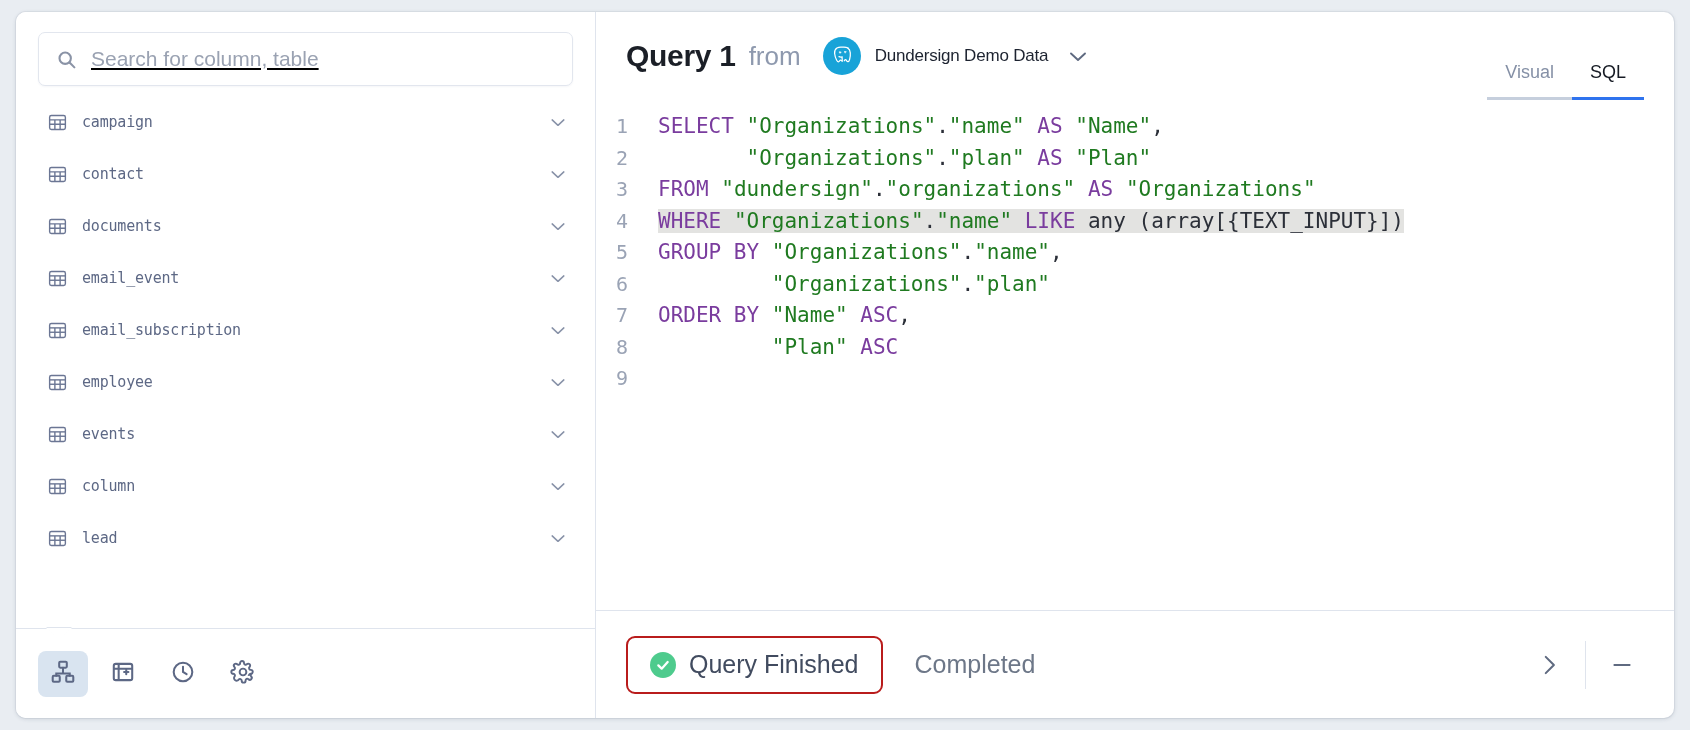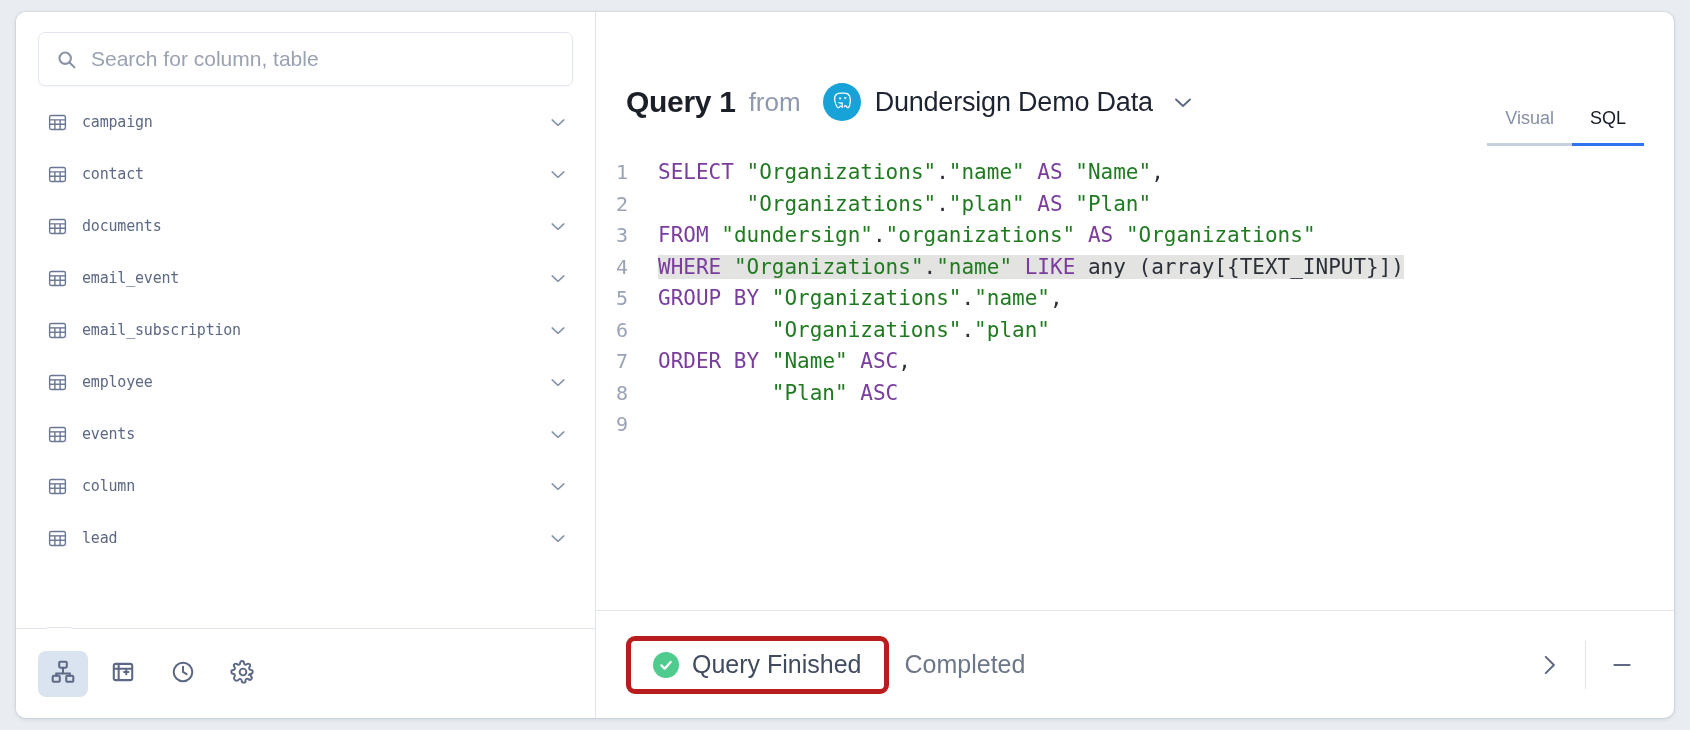--- a/index.html
+++ b/index.html
@@ -38,20 +38,21 @@
   }
   .search-box {
     height: 54px;
     border: 1px solid #e2e6ee;
     border-radius: 7px;
     display: flex;
     align-items: center;
     padding: 0 16px;
     background: #fff;
     box-shadow: 0 1px 2px rgba(60,80,110,.05);
+    text-decoration: underline;
   }
   .search-box .sicon {
     width: 22px; height: 22px;
     flex: 0 0 22px;
     margin-right: 12px;
     color: #8a93a6;
     display: flex; align-items: center; justify-content: center;
   }
   .search-box input {
     border: 0; outline: 0;
@@ -130,21 +131,20 @@
     min-width: 0;
   }
 
   .main-header {
     height: 88px;
     flex: 0 0 88px;
     display: flex;
     align-items: center;
     padding: 0 30px 0 30px;
     position: relative;
-    margin-top: 46px;
   }
   .q-title {
     font-size: 30px;
     font-weight: bold;
     color: #1b1f27;
     letter-spacing: -0.3px;
   }
   .q-from {
     font-size: 26px;
     color: #8e99ae;
@@ -158,21 +158,21 @@
   }
   .db-logo {
     width: 38px; height: 38px;
     border-radius: 50%;
     background: #18a3d8;
     display: flex; align-items: center; justify-content: center;
     margin-right: 14px;
     flex: 0 0 38px;
   }
   .db-name {
-    font-size: 27px;
+    font-size: 17px;
     color: #1d2330;
     letter-spacing: -0.2px;
   }
   .db-caret {
     margin-left: 18px;
     color: #5f6a80;
     display: flex; align-items: center;
   }
 
   .tabs {
@@ -232,21 +232,21 @@
   .status-bar {
     height: 108px;
     flex: 0 0 108px;
     border-top: 1px solid #dfe4ed;
     display: flex;
     align-items: center;
     padding: 0 30px;
   }
   .status-chip {
     height: 58px;
-    border: 5px solid #b91c1c;
+    border: 2px solid #b91c1c;
     border-radius: 9px;
     display: flex;
     align-items: center;
     padding: 0 22px;
     cursor: pointer;
     background: #fff;
   }
   .status-chip .check {
     width: 26px; height: 26px;
     border-radius: 50%;
@@ -255,21 +255,21 @@
     margin-right: 13px;
     flex: 0 0 26px;
   }
   .status-chip .slabel {
     font-size: 25px;
     color: #414b5f;
   }
   .status-detail {
     font-size: 25px;
     color: #6d7788;
-    margin-left: 16px;
+    margin-left: 32px;
   }
   .status-spacer { flex: 1; }
   .status-icon-btn {
     width: 44px; height: 44px;
     display: flex; align-items: center; justify-content: center;
     color: #5f6a80;
     cursor: pointer;
   }
   .status-div {
     width: 1px; height: 48px;

